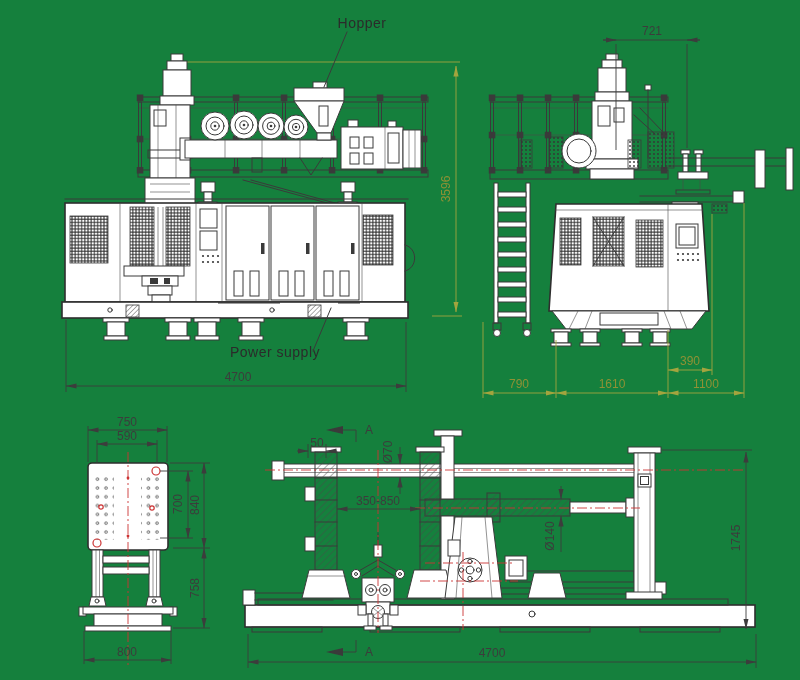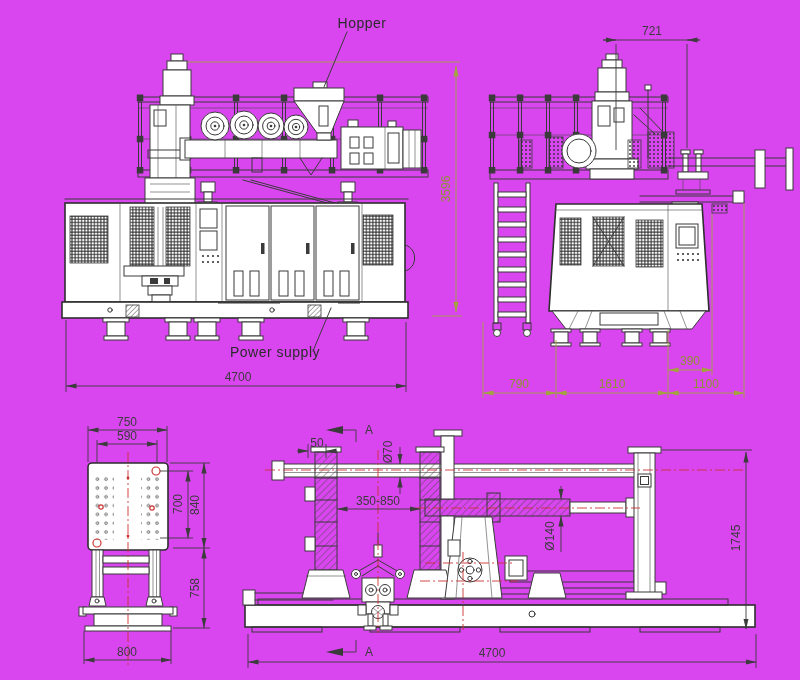--- a/index.html
+++ b/index.html
@@ -1,16 +1,16 @@
 <!DOCTYPE html>
 <html><head>
 <meta charset="utf-8">
 <style>
   html,body { margin:0; padding:0; background:#ffffff; }
-  .canvas { position:relative; width:800px; height:680px; background:#d946ef; overflow:hidden; }
+  .canvas { position:relative; width:800px; height:680px; background:#15803d; overflow:hidden; }
   svg { display:block; }
   
   .ln  { stroke:#3a3a3a; stroke-width:1; fill:none; stroke-linecap:square; }
   .lt  { stroke:#4a4a4a; stroke-width:0.6; fill:none; }
   .fw  { fill:#ffffff; stroke:#3a3a3a; stroke-width:1; }
   .fwT { fill:#ffffff; stroke:#2e2e2e; stroke-width:1.6; }
   .dk  { fill:#3a3a3a; stroke:none; }
   .mesh{ fill:url(#mesh); stroke:#3a3a3a; stroke-width:0.8; }
   .hat { fill:url(#hatch); stroke:#3a3a3a; stroke-width:1; }
   .hat2{ fill:url(#hatch2); stroke:#3a3a3a; stroke-width:0.8; }

